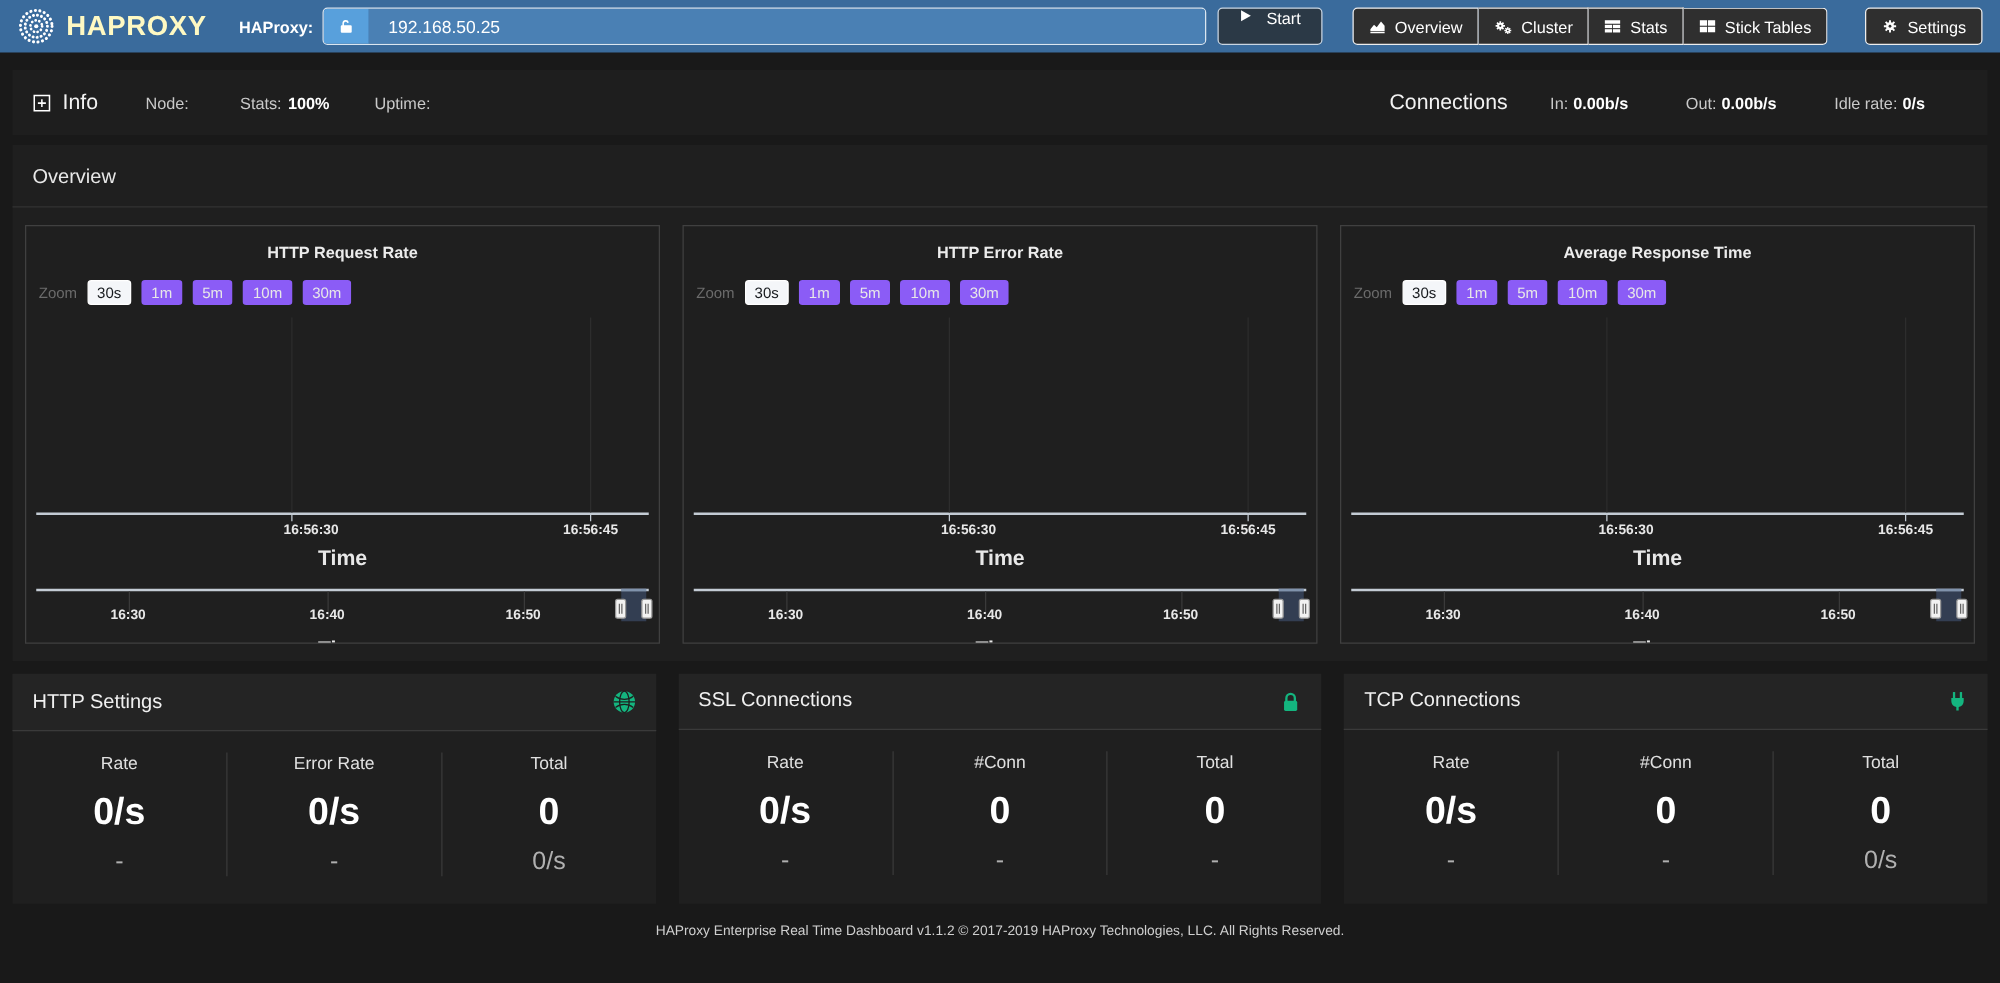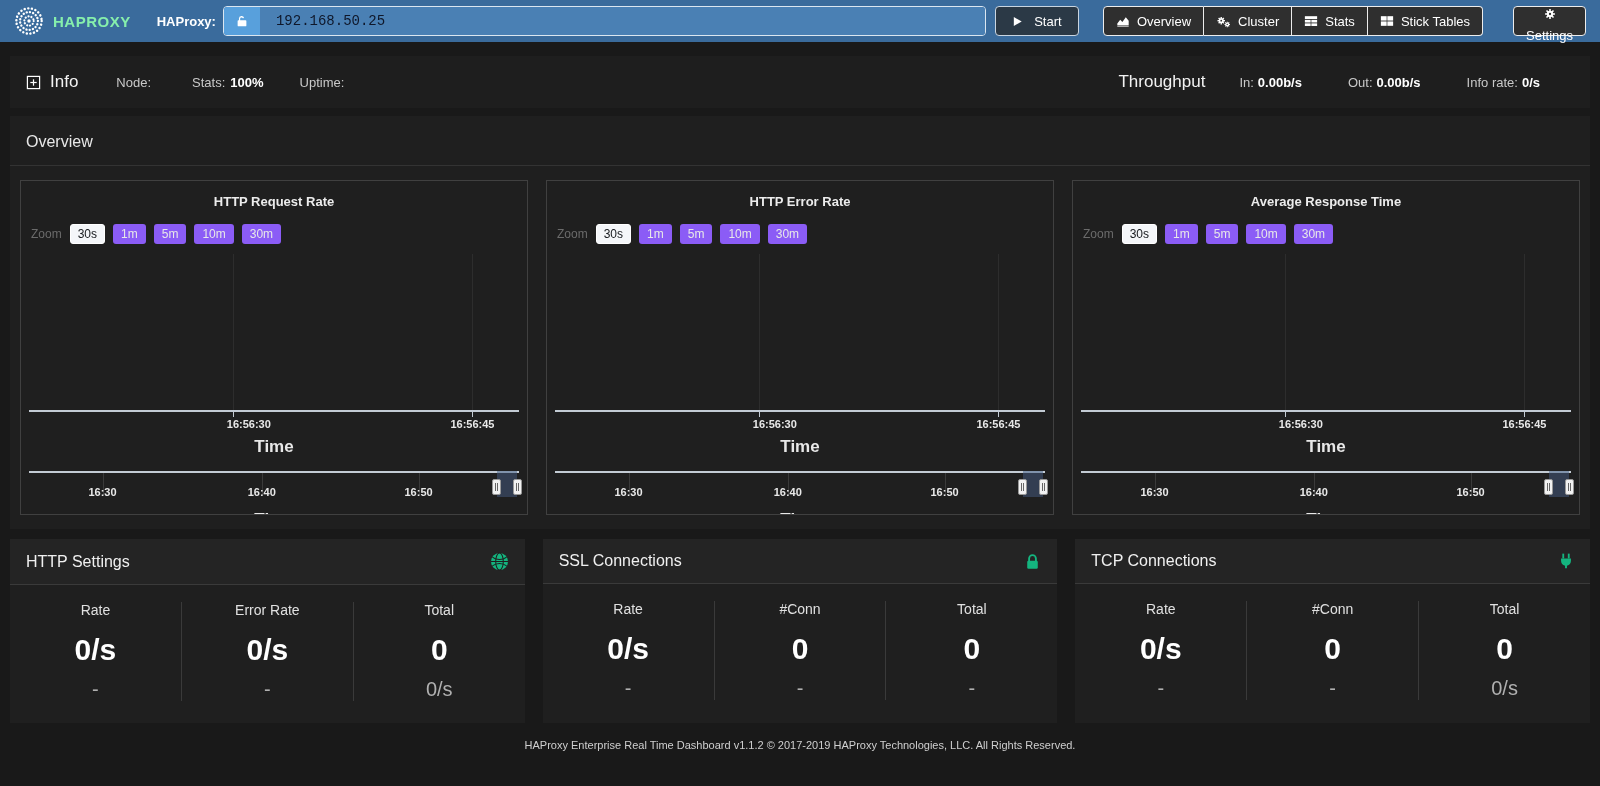--- a/index.html
+++ b/index.html
@@ -2,34 +2,34 @@
 <html><head>
 <meta charset="utf-8">
 <style>
   * { box-sizing: border-box; margin: 0; padding: 0; }
   html,body { width:1600px; height:786px; background:#191919; overflow:hidden;
     font-family:"Liberation Sans", sans-serif; color:#e8e8e8; }
 
   
   .navbar { height:42px; background:#3a6b9c; display:flex; align-items:center; padding:0 14px; }
   .brand { display:flex; align-items:center; gap:9px; }
-  .brand-text { font-size:15px; font-weight:bold; color:#86efac; letter-spacing:.5px; }
+  .brand-text { font-size:22px; font-weight:bold; color:#fef9c3; letter-spacing:.5px; }
   .instance-label { margin-left:26px; font-size:13px; font-weight:bold; color:#fff; white-space:nowrap; }
   .addr-group { flex:1; display:flex; margin-left:7px; border:1px solid #dbe6f0; border-radius:4px; overflow:hidden; height:30px; }
   .lock-btn { width:36px; background:#58a0dc; border:none; display:flex; align-items:center; justify-content:center; cursor:pointer; }
-  .addr-input { flex:1; background:#4a80b4; border:none; outline:none; color:#0f172a; font-size:14px; padding:0 16px; font-family:Liberation Mono, monospace; }
+  .addr-input { flex:1; background:#4a80b4; border:none; outline:none; color:#ffffff; font-size:14px; padding:0 16px; font-family:Liberation Sans, sans-serif; }
   .start-btn { margin-left:9px; height:30px; min-width:84px; background:#2b3946; border:1px solid #c9d5e1; border-radius:4px;
-    color:#fff; font-size:13px; display:flex; align-items:center; justify-content:center; gap:11px; cursor:pointer; padding:0 14px; }
+    color:#fff; font-size:13px; display:flex; justify-content:center; gap:11px; cursor:pointer; padding:0 14px; }
   .nav-group { margin-left:24px; display:flex; }
   .nav-btn { height:30px; background:#2f2f2f; border:1px solid #ededed; border-left-width:0; color:#fff; font-size:13px;
     display:flex; align-items:center; gap:7px; padding:0 12px; cursor:pointer; white-space:nowrap; }
   .nav-btn:first-child { border-left-width:1px; border-radius:4px 0 0 4px; }
   .nav-btn:last-child { border-radius:0 4px 4px 0; }
   .settings-btn { margin-left:30px; height:30px; background:#2f2f2f; border:1px solid #ededed; border-radius:4px; color:#fff;
-    font-size:13px; display:flex; align-items:center; gap:7px; padding:0 12px; cursor:pointer;flex-direction:column; }
+    font-size:13px; display:flex; align-items:center; gap:7px; padding:0 12px; cursor:pointer; }
 
   
   .info-bar { margin:14px 10px 8px; height:52px; background:#1e1e1e; display:flex; align-items:center; padding:0 16px; }
   .info-title { display:flex; align-items:center; gap:9px; font-size:17px; color:#f2f2f2; }
   .info-fields { display:flex; margin-left:38px; gap:36px; }
   .info-field { font-size:13px; color:#c9c9c9; }
   .info-field b { color:#fff; margin-left:5px; }
   .spacer { flex:1; }
   .tp-title { font-size:17px; color:#f2f2f2; margin-right:34px; }
   .tp-items { display:flex; gap:46px; margin-right:34px; }
@@ -221,28 +221,28 @@
   <div class="info-fields">
 
       <span class="info-field"><span>Node:</span><b></b></span>
 
       <span class="info-field"><span>Stats:</span><b>100%</b></span>
 
       <span class="info-field"><span>Uptime:</span><b></b></span>
 
   </div>
   <div class="spacer"></div>
-  <span class="tp-title">Throughput</span>
+  <span class="tp-title">Connections</span>
   <div class="tp-items">
 
       <span class="tp-item"><span>In:</span><b>0.00b/s</b></span>
 
       <span class="tp-item"><span>Out:</span><b>0.00b/s</b></span>
 
-      <span class="tp-item"><span>Info rate:</span><b>0/s</b></span>
+      <span class="tp-item"><span>Idle rate:</span><b>0/s</b></span>
 
   </div>
 </section>
 
 <section class="overview">
   <div class="overview-header">Overview</div>
   <div class="charts-row">
 
       <div class="chart">
         <div class="chart-title">HTTP Request Rate</div>

